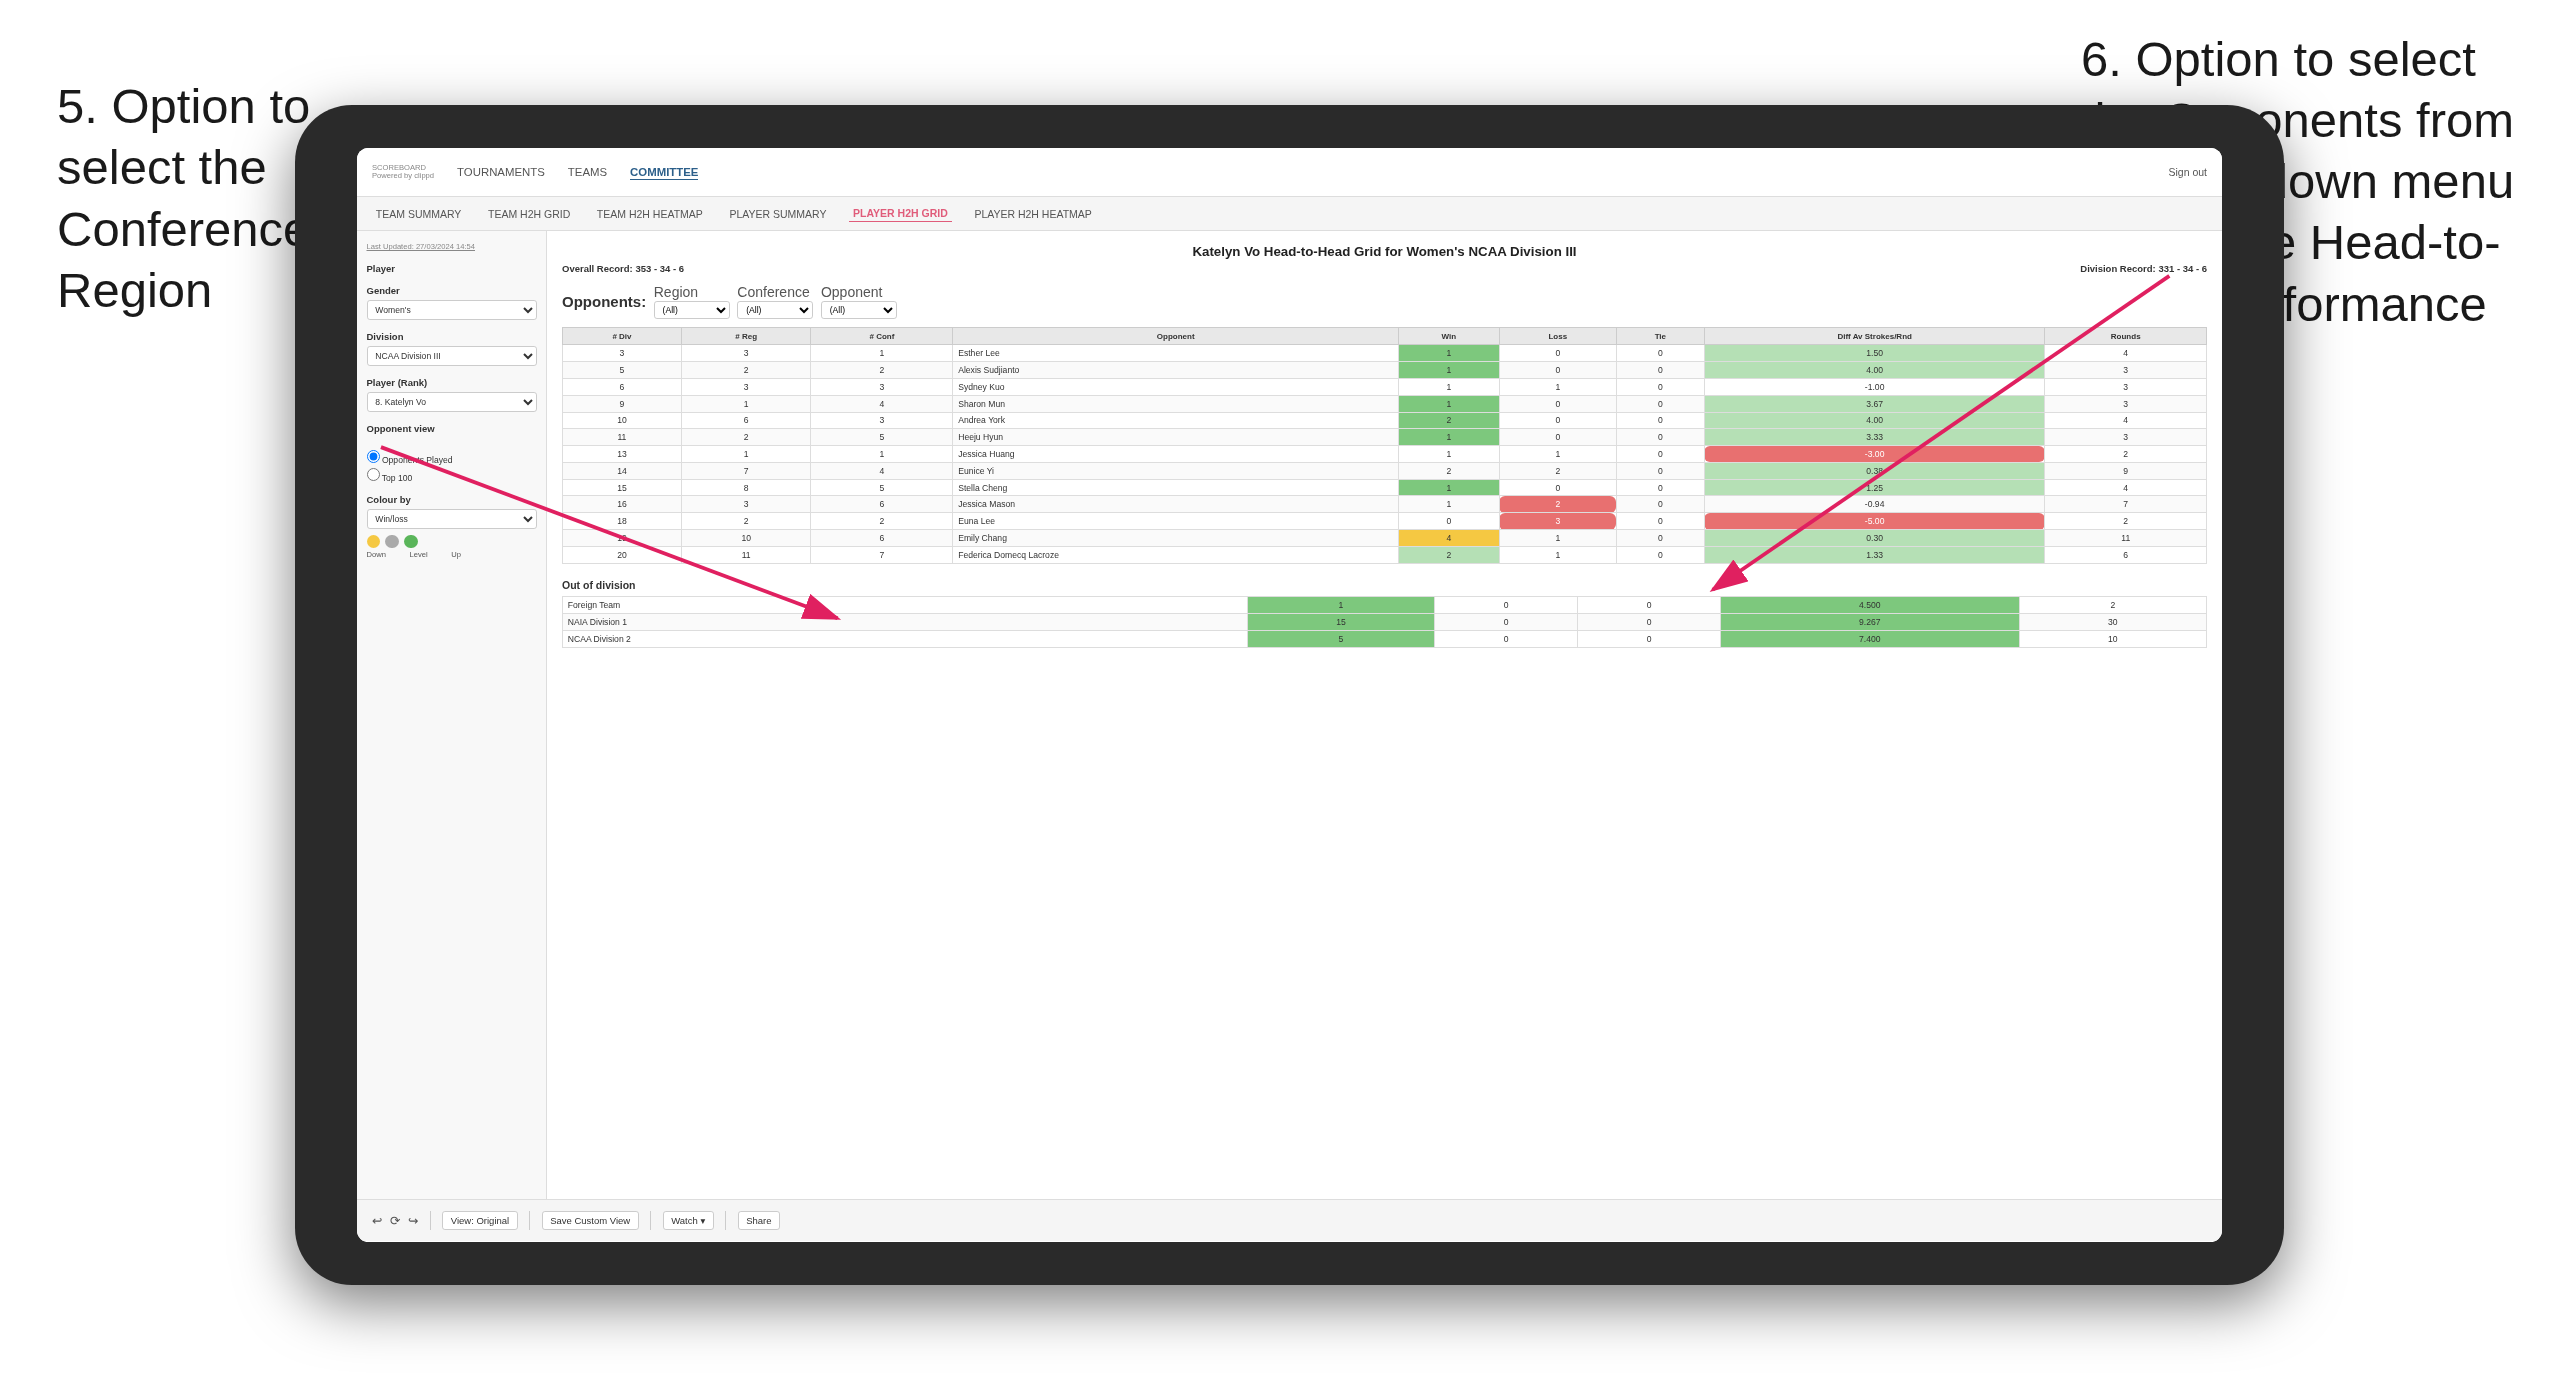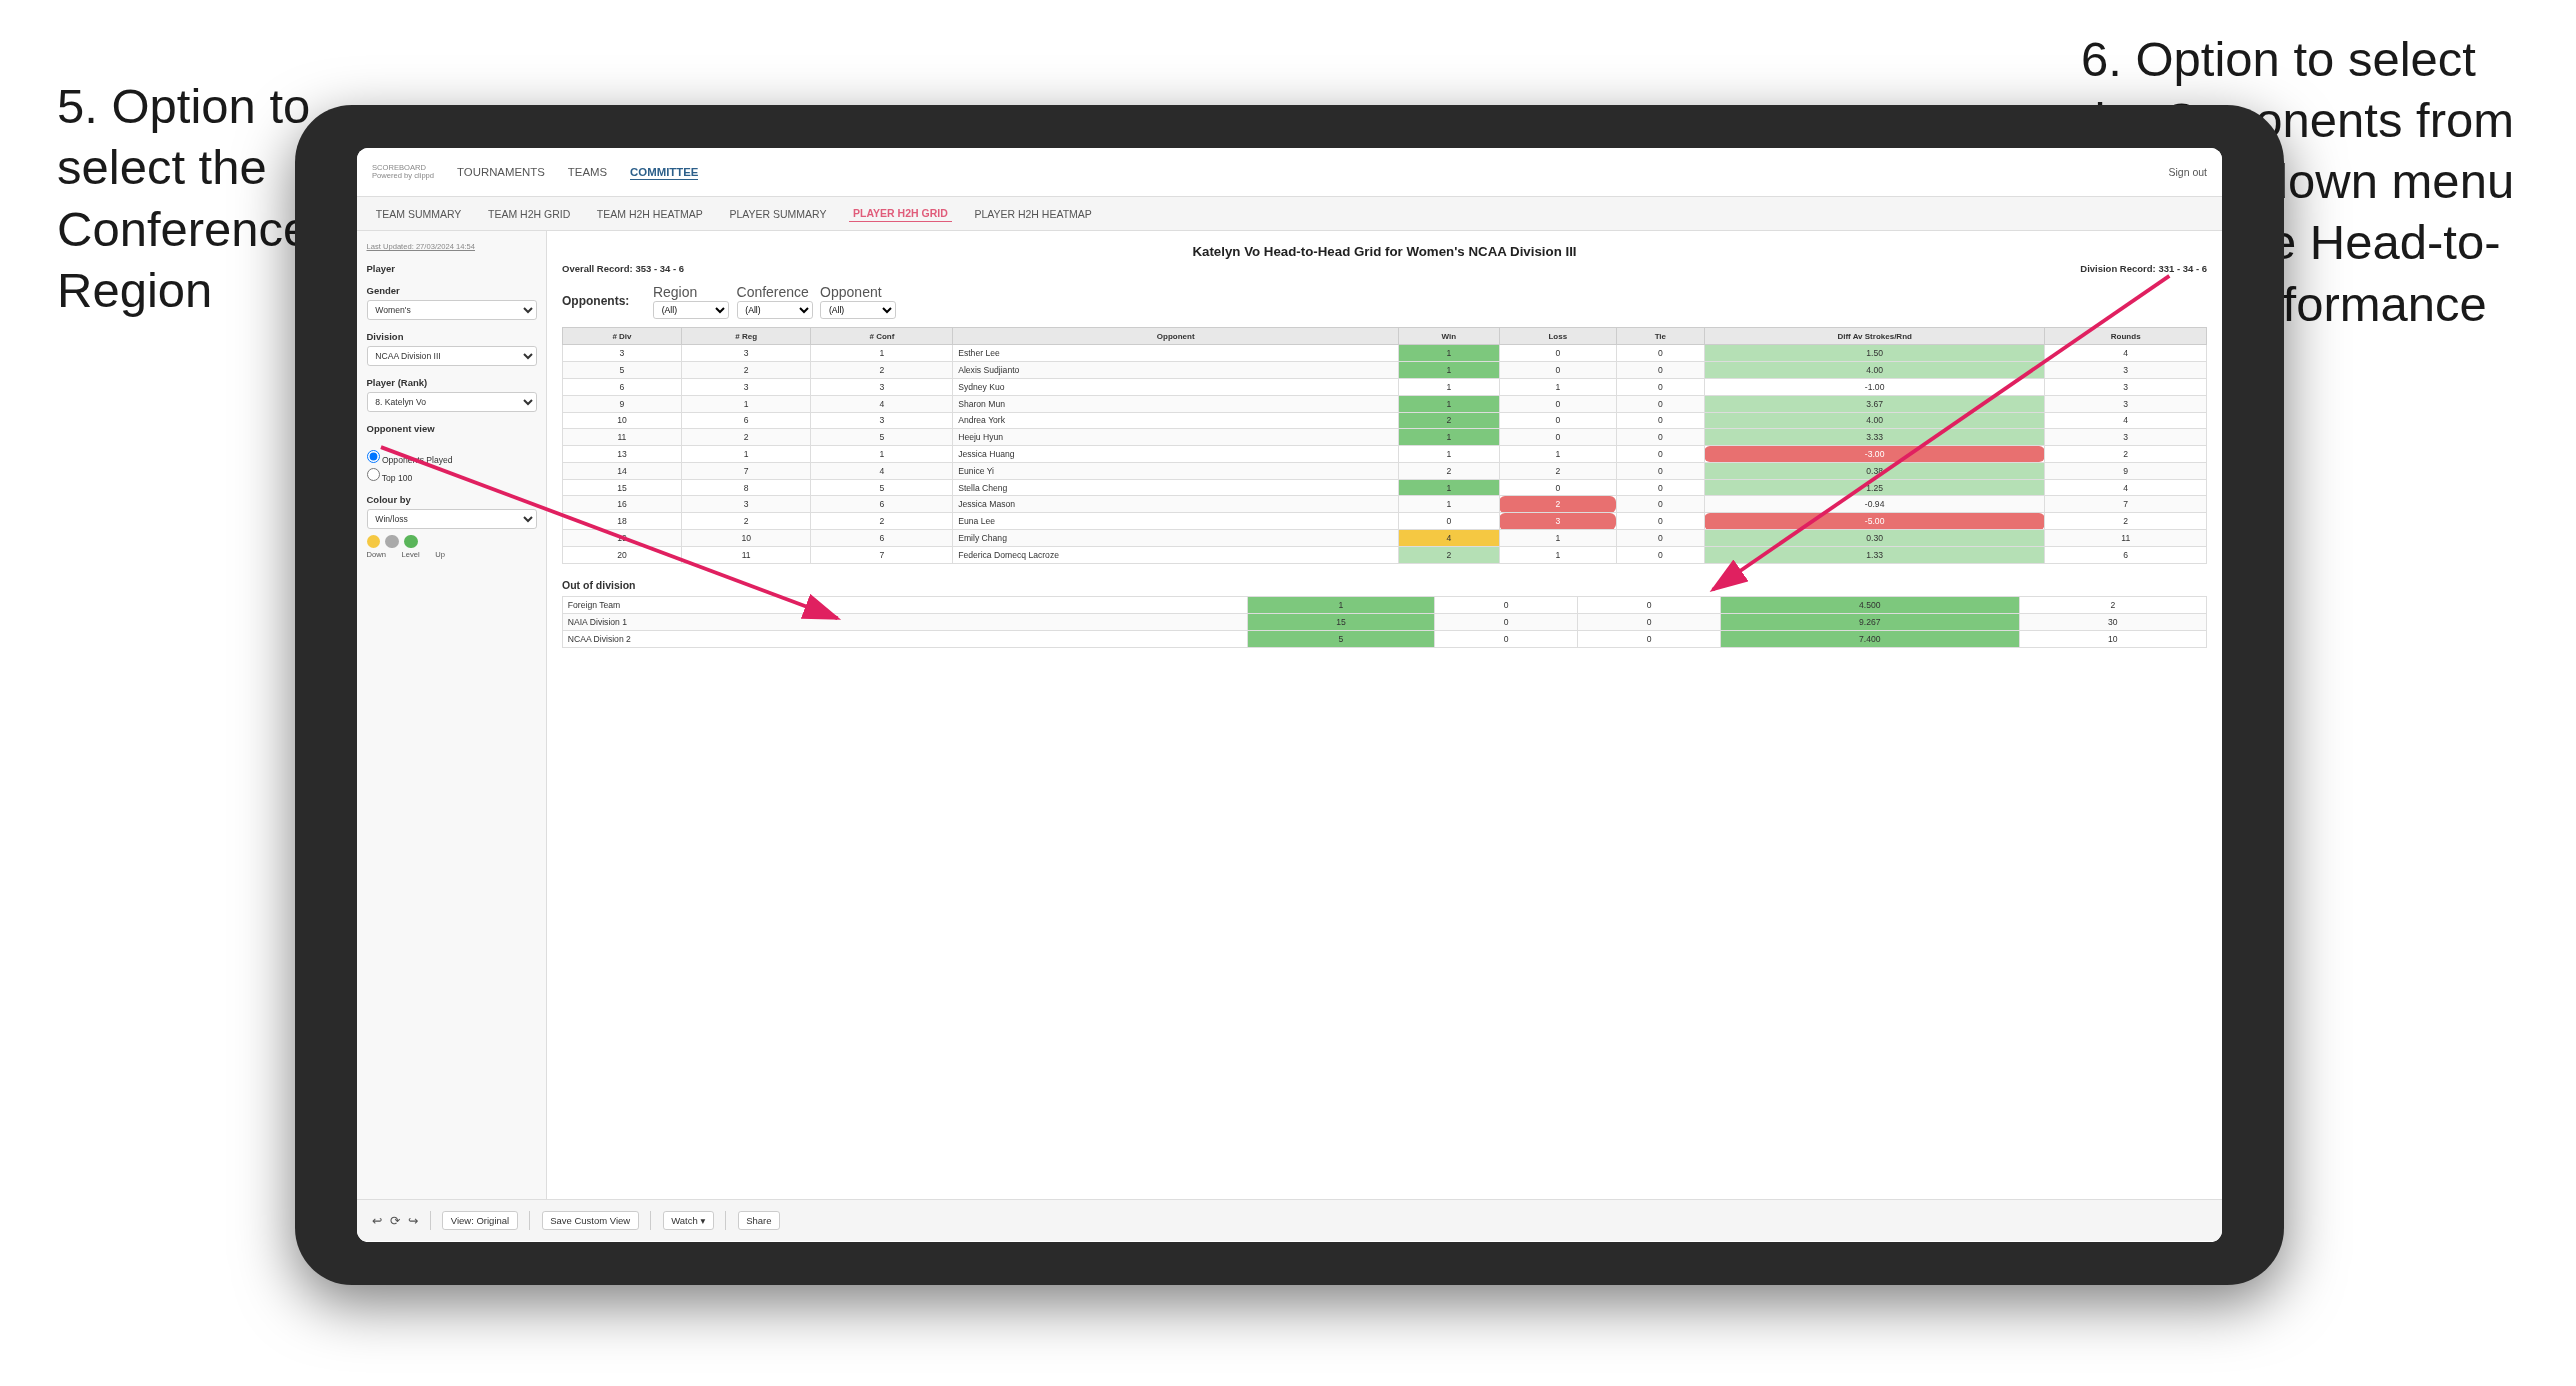--- a/index.html
+++ b/index.html
@@ -207,21 +207,21 @@
       height: 13.3px;
       border-radius: 50%;
     }
 
     .dot-yellow { background: #f5c842; }
     .dot-gray { background: #aaa; }
     .dot-green { background: #5ab55a; }
 
     .colour-labels {
       display: flex;
-      gap: 8px;
+      gap: 16px;
       font-size: 7.6px;
       color: #555;
       margin-top: 1.9px;
     }
 
     
     .content-panel {
       flex: 1;
       padding: 13.3px 15px;
       overflow-y: auto;
@@ -271,24 +271,24 @@
     .filter-select {
       font-size: 8.6px;
       padding: 1.9px 3.8px;
       border: 1px solid #ccc;
       border-radius: 2.9px;
       background: #fff;
       min-width: 76px;
     }
 
     .opponents-label {
-      font-size: 12px;
+      font-size: 15px;
       font-weight: 600;
       color: #333;
-      margin-right: 16px;
+      margin-right: 0;
     }
 
     
     .data-table {
       width: 100%;
       border-collapse: collapse;
       font-size: 8.6px;
     }
 
     .data-table th {

